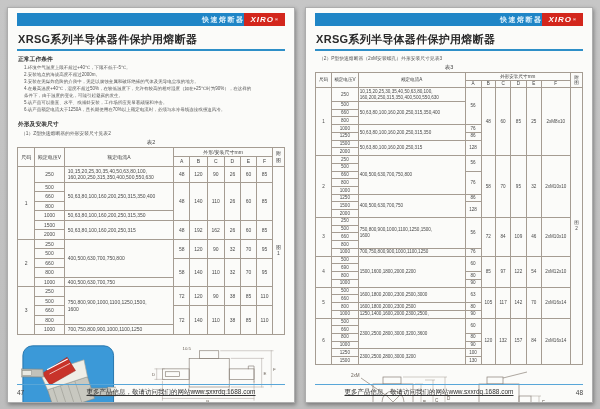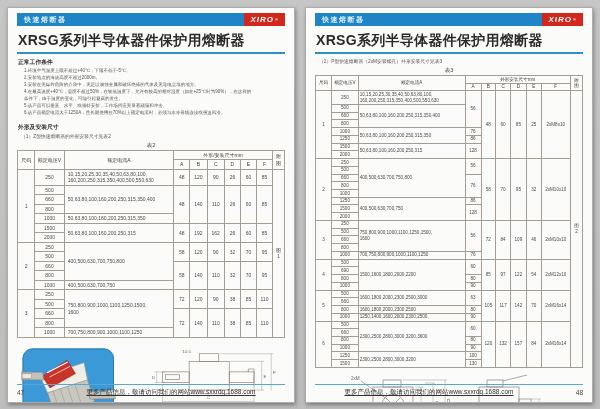--- a/index.html
+++ b/index.html
@@ -5,27 +5,27 @@
   html,body{margin:0;padding:0;background:#b9b9b9;}
   *{box-sizing:border-box;}
   body{font-family:"Liberation Sans","DejaVu Sans",sans-serif;}
   .scan{position:relative;width:600px;height:409px;background:linear-gradient(#c6c6c6,#bdbdbd);overflow:hidden;}
   .page{position:absolute;top:7px;width:288px;height:396px;background:#fbfbf9;border:1px solid #adadad;
         box-shadow:1px 2px 4px rgba(0,0,0,.35);overflow:hidden;}
   .page-left{left:7px;}
   .page-right{left:305px;}
   .inner{padding:5px 9px 0 9px;height:100%;position:relative;}
   
-  .banner{height:13px;background:#1f85c6;display:flex;align-items:center;justify-content:space-between;padding-left:7px;}
+  .banner{height:13px;background:#1f85c6;display:flex;align-items:center;justify-content:flex-end;padding-left:7px;}
   .banner-label{color:#dceffa;font-size:7px;letter-spacing:1.5px;font-weight:bold;}
   .logo{background:#d3261c;color:#fff;height:13px;display:flex;align-items:center;padding:0 6px;
         font-size:8px;font-weight:bold;font-style:italic;letter-spacing:1px;}
   .logo sup{font-size:4px;font-style:normal;margin-left:1px;}
   
-  .title{font-size:14px;font-weight:bold;color:#2a2a2a;margin:6px 0 2px 1px;letter-spacing:.3px;}
+  .title{font-size:11px;font-weight:bold;color:#2a2a2a;margin:6px 0 2px 1px;letter-spacing:.3px;}
   .rule{height:2px;background:#2e8fc8;margin-bottom:4px;}
   .sec-title{font-size:5.8px;font-weight:bold;color:#333;margin:2px 0 1px 1px;}
   .notes{margin:0 0 6px 0;padding-left:7px;}
   .notes div{font-size:4.5px;color:#555;line-height:1.55;}
   .sub{font-size:4.8px;color:#555;margin:1px 0 2px 4px;}
   .tcap{text-align:center;font-size:5.5px;color:#444;margin:3px 0 1px;}
   
   table{border-collapse:collapse;width:100%;table-layout:fixed;}
   th,td{border:.5px solid #a59c92;font-size:5px;color:#4a4a4a;text-align:center;
         padding:1px 1px;line-height:1.3;white-space:pre-line;overflow:hidden;}

